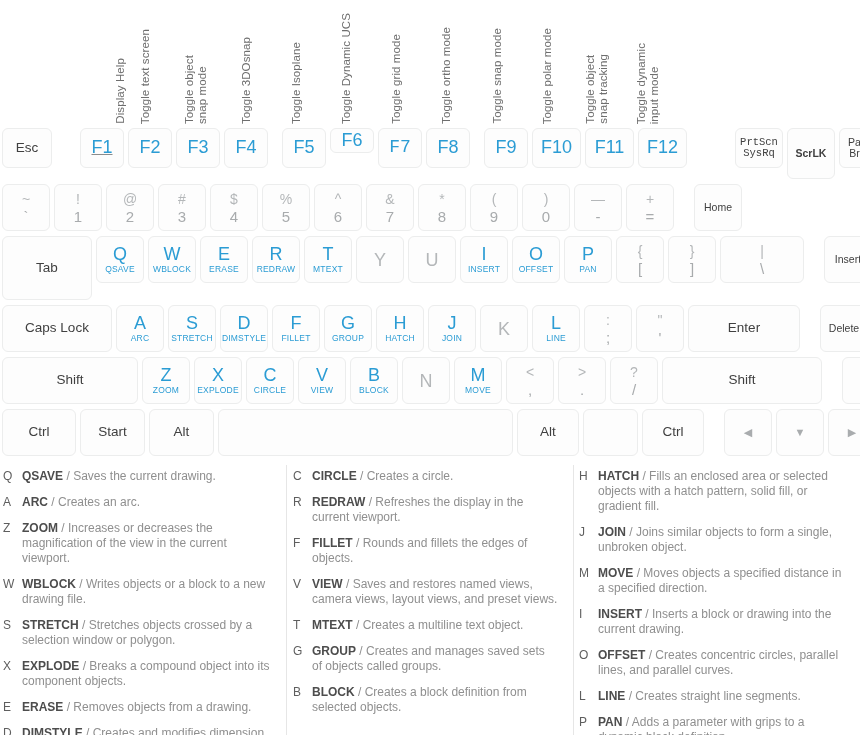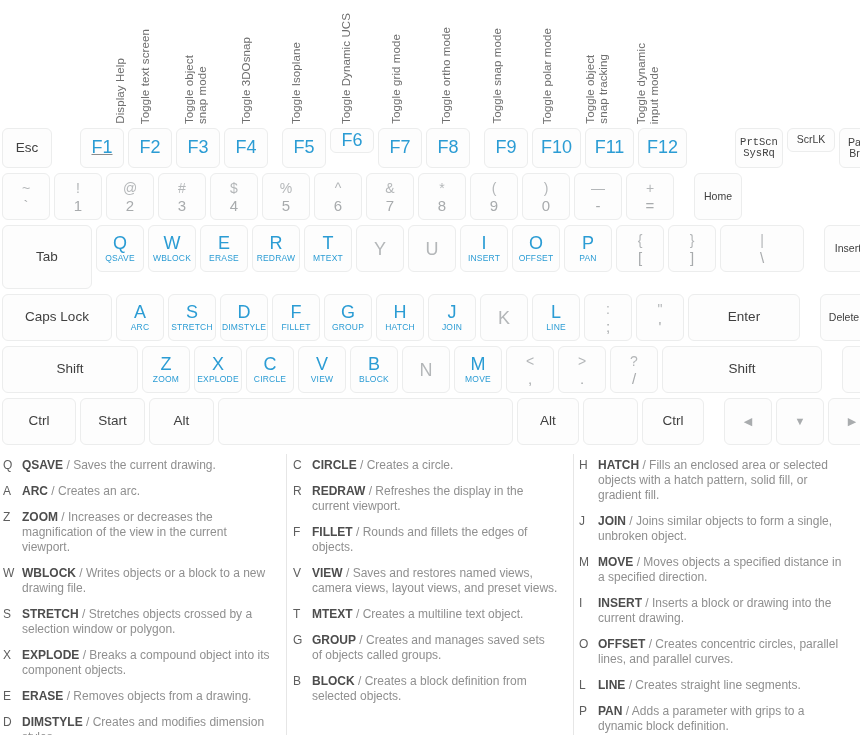--- a/index.html
+++ b/index.html
@@ -194,21 +194,21 @@
       <div class="key fkey" style="width: 44px; height: 40px;">
         <div class="word">F4</div>
       </div>
       <div class="key gap" style="width: 6px; height: 40px;"></div>
       <div class="key fkey" style="width: 44px; height: 40px;">
         <div class="word">F5</div>
       </div>
       <div class="key fkey" style="width: 44px; height: 25px;">
         <div class="word">F6</div>
       </div>
-      <div class="key fkey" style="width: 44px; height: 40px;">
+      <div class="key fkey" style="width: 44px; height: 40px; font-family: Liberation Mono, monospace;">
         <div class="word">F7</div>
       </div>
       <div class="key fkey" style="width: 44px; height: 40px;">
         <div class="word">F8</div>
       </div>
       <div class="key gap" style="width: 6px; height: 40px;"></div>
       <div class="key fkey" style="width: 44px; height: 40px;">
         <div class="word">F9</div>
       </div>
       <div class="key fkey" style="width: 49px; height: 40px;">
@@ -218,21 +218,21 @@
         <div class="word">F11</div>
       </div>
       <div class="key fkey" style="width: 49px; height: 40px;">
         <div class="word">F12</div>
       </div>
       <div class="key gap" style="width: 40px; height: 40px;"></div>
       <div class="key" style="width: 48px; height: 40px; font-family: Liberation Mono, monospace;">
         <div class="word small">PrtScn
 SysRq</div>
       </div>
-      <div class="key" style="width: 48px; height: 24px;">
+      <div class="key" style="width: 48px; height: 51px; font-weight: bold;">
         <div class="word small">ScrLK</div>
       </div>
       <div class="key" style="width: 48px; height: 40px;">
         <div class="word small">Pause
 Break</div>
       </div>
     </div>
     <div class="krow">
       <div class="key" style="width: 48px; height: 47px;">
         <div class="upper">~</div>

